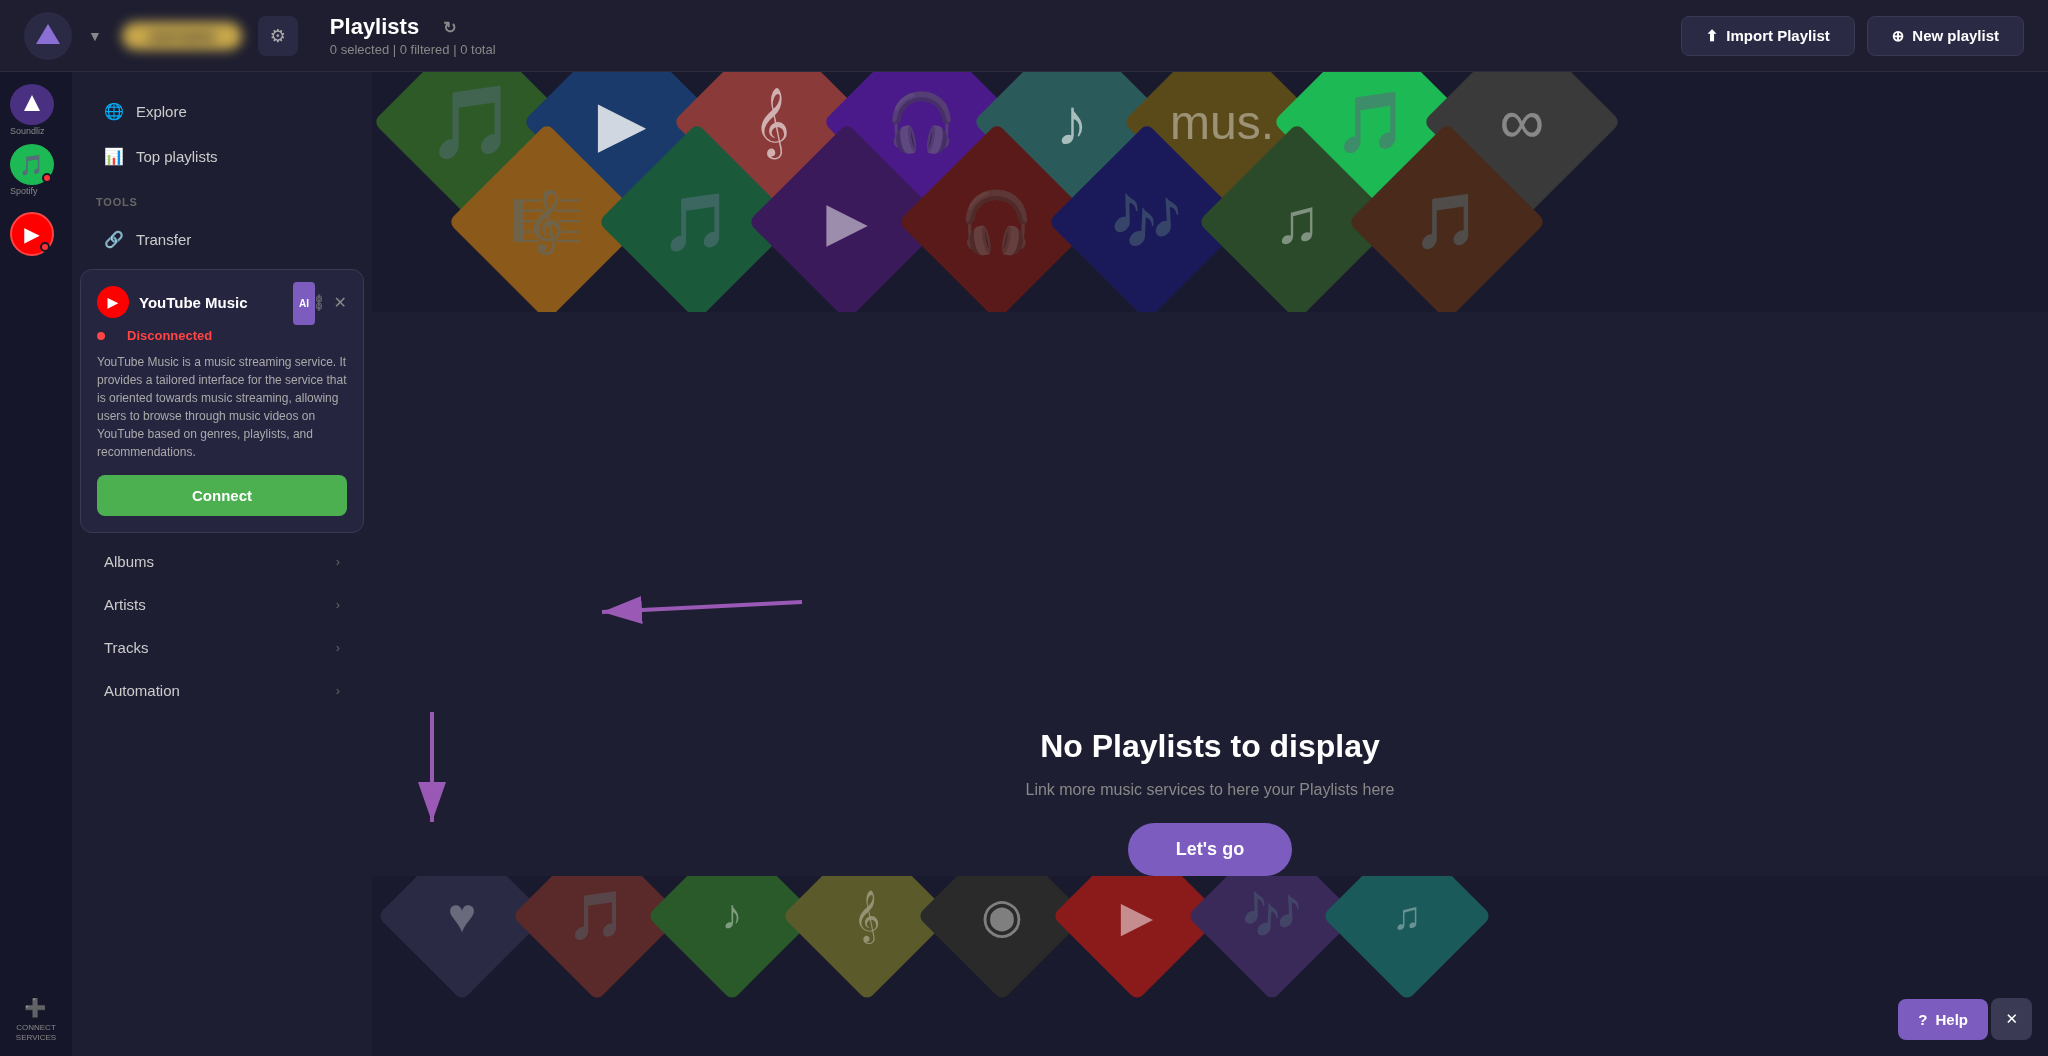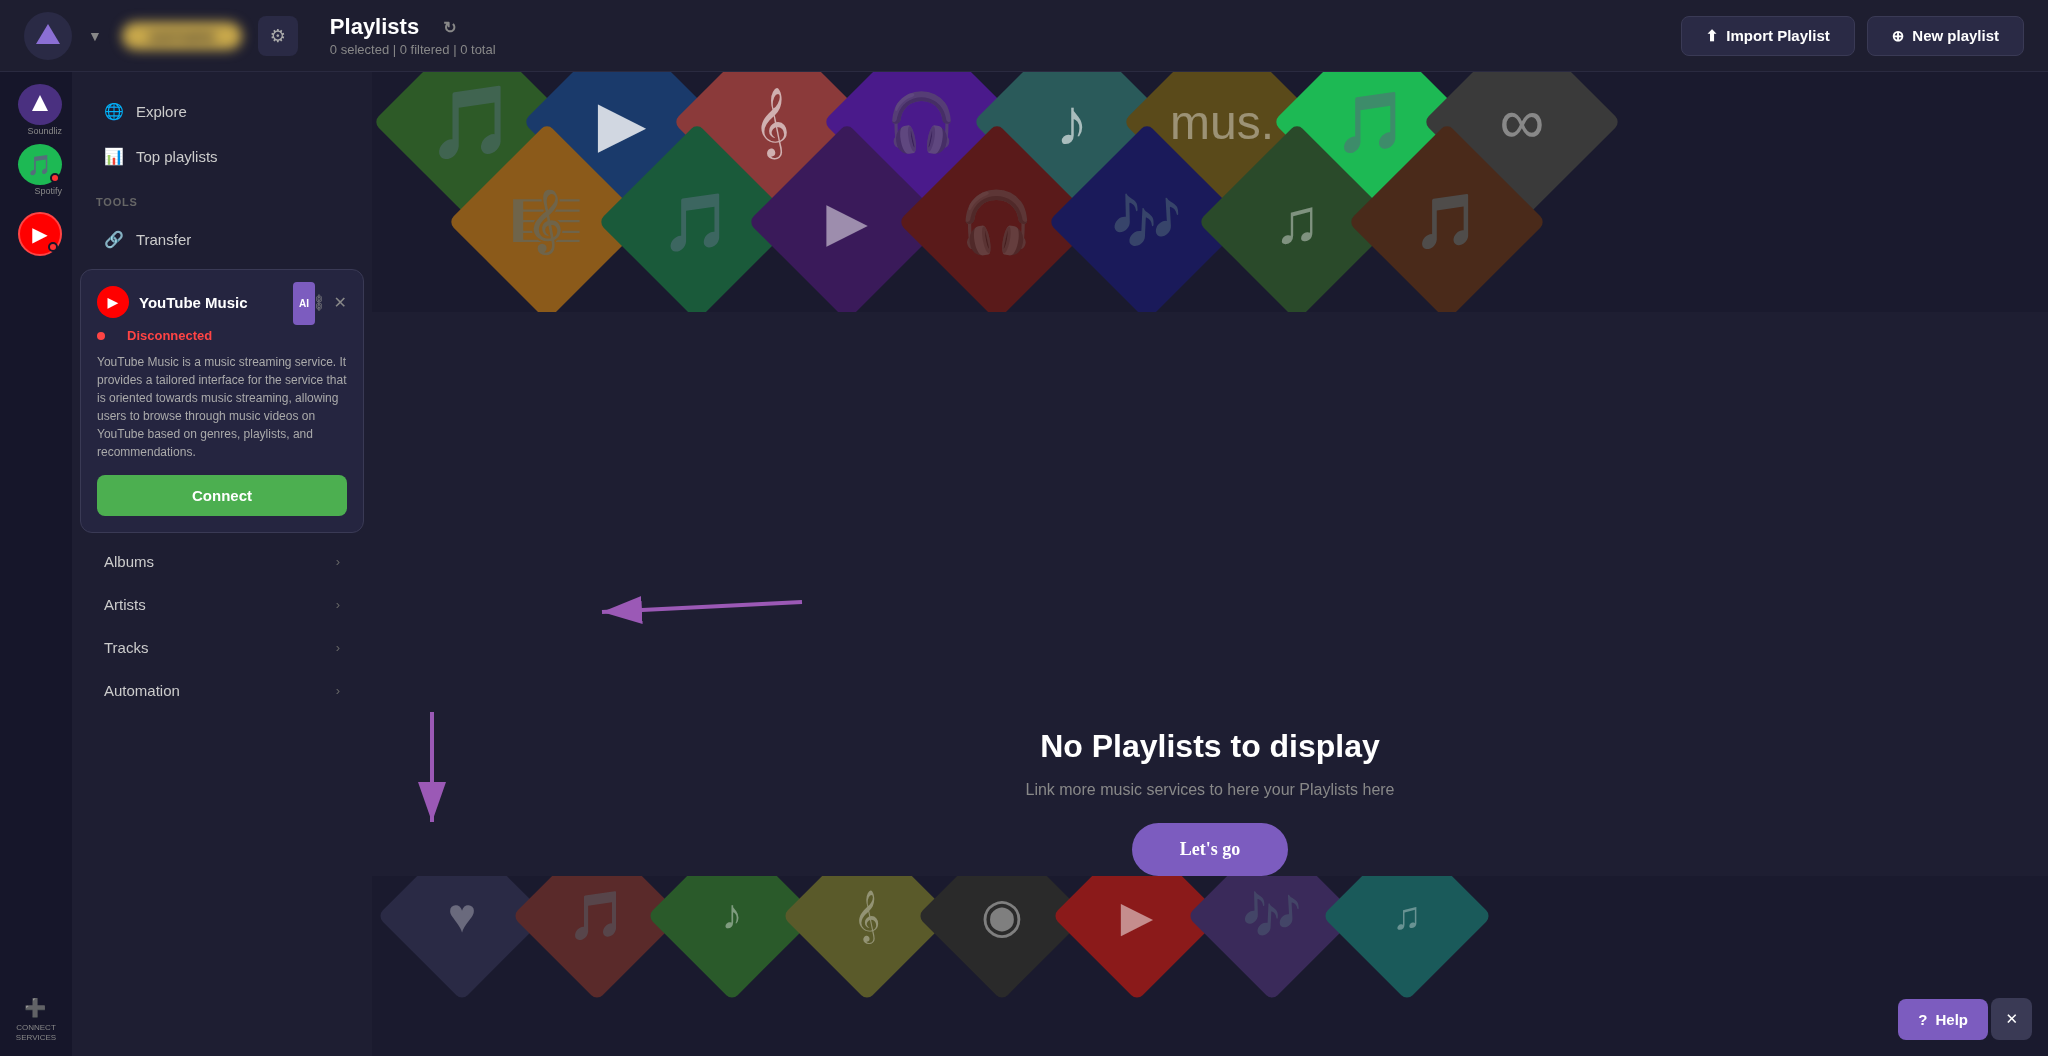--- a/index.html
+++ b/index.html
@@ -133,21 +133,21 @@
       gap: 8px;
       flex-shrink: 0;
       position: relative;
     }
     .icon-strip-item {
       width: 52px;
       height: 52px;
       border-radius: 50%;
       display: flex;
       flex-direction: column;
-      align-items: flex-end;
+      align-items: flex-start;
       justify-content: center;
       cursor: pointer;
       position: relative;
       gap: 2px;
     }
     .icon-strip-item .icon-circle {
       width: 44px;
       height: 44px;
       border-radius: 50%;
       display: flex;
@@ -386,21 +386,20 @@
     .lets-go-btn {
       background: #7c5cbf;
       color: #fff;
       font-size: 18px;
       font-weight: 700;
       border: none;
       border-radius: 30px;
       padding: 16px 48px;
       cursor: pointer;
       margin-top: 8px;
-      font-family: Liberation Serif, serif;
     }
 
     
     .bottom-collage {
       height: 180px;
       background: #1a1a2e;
       overflow: hidden;
       flex-shrink: 0;
       position: relative;
     }

